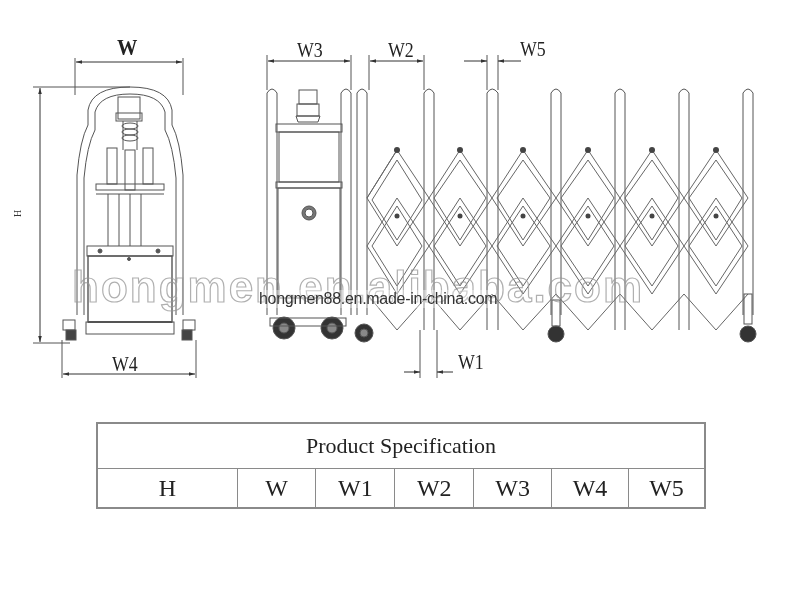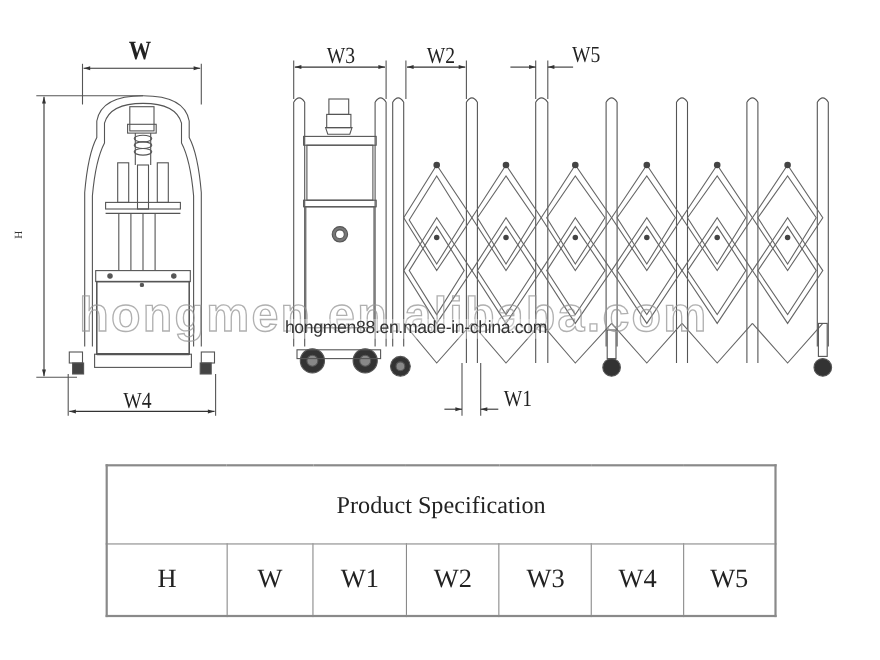--- a/index.html
+++ b/index.html
@@ -3,21 +3,21 @@
 <meta charset="utf-8">
 <style>
   html, body { margin: 0; padding: 0; background: #ffffff; }
   body { width: 800px; height: 600px; position: relative; overflow: hidden; font-family: "Liberation Serif", serif; color: #222; }
   .drawing { position: absolute; left: 0; top: 0; width: 800px; height: 400px; }
   .dim-label { position: absolute; font-family: "Liberation Serif", serif; font-size: 21px; color: #222; transform: scaleX(0.85); transform-origin: left top; }
   .dim-label.big { font-size: 24px; font-weight: bold; }
   .watermark-big { position: absolute; left: 72px; top: 262px; font-family: "Liberation Sans", sans-serif; font-size: 44px; font-weight: bold; color: transparent; -webkit-text-stroke: 1.2px rgba(150,150,150,0.75); letter-spacing: 2px; white-space: nowrap; text-align: center; }
   .watermark-small { position: absolute; left: 259px; top: 290px; font-family: "Liberation Sans", sans-serif; font-size: 16px; color: #333; white-space: nowrap; background: rgba(255,255,255,0.35); letter-spacing: -0.3px; }
   .spec-table { position: absolute; left: 96px; top: 422px; width: 610px; border-collapse: collapse; border: 2px solid #8a8a8a; }
-  .spec-table td { border: 1.5px solid #8a8a8a; text-align: center; padding: 13px; color: #222; }
+  .spec-table td { border: 1.5px solid #8a8a8a; text-align: center; padding: 0; color: #222; }
   .spec-title { height: 44px; font-family: "Liberation Serif", serif; font-size: 22px; }
   .spec-head td { height: 38px; font-family: "Liberation Serif", serif; font-size: 24px; }
   .spec-vals td { height: 39px; font-family: "Liberation Serif", serif; font-size: 17px; font-weight: bold; letter-spacing: -0.5px; }
   .hlabel { position: absolute; left: 14px; top: 208px; font-size: 10px; transform: rotate(-90deg); color: #333; }
 </style>
 </head>
 <body>
 
 <div class="drawing">
   <svg width="800" height="400" viewBox="0 0 800 400">

